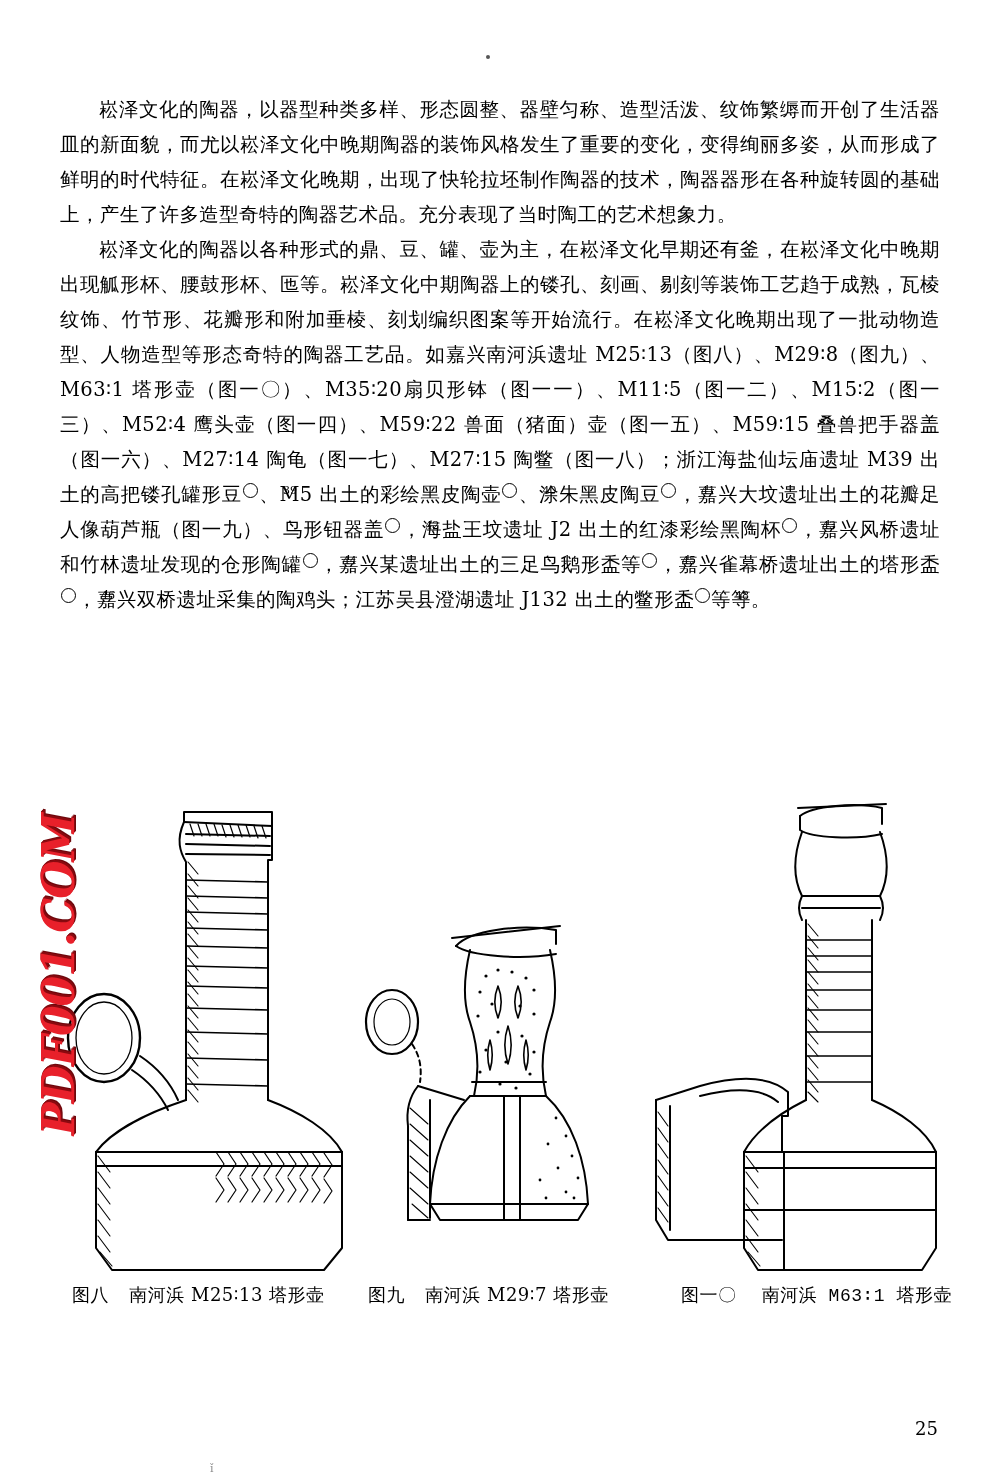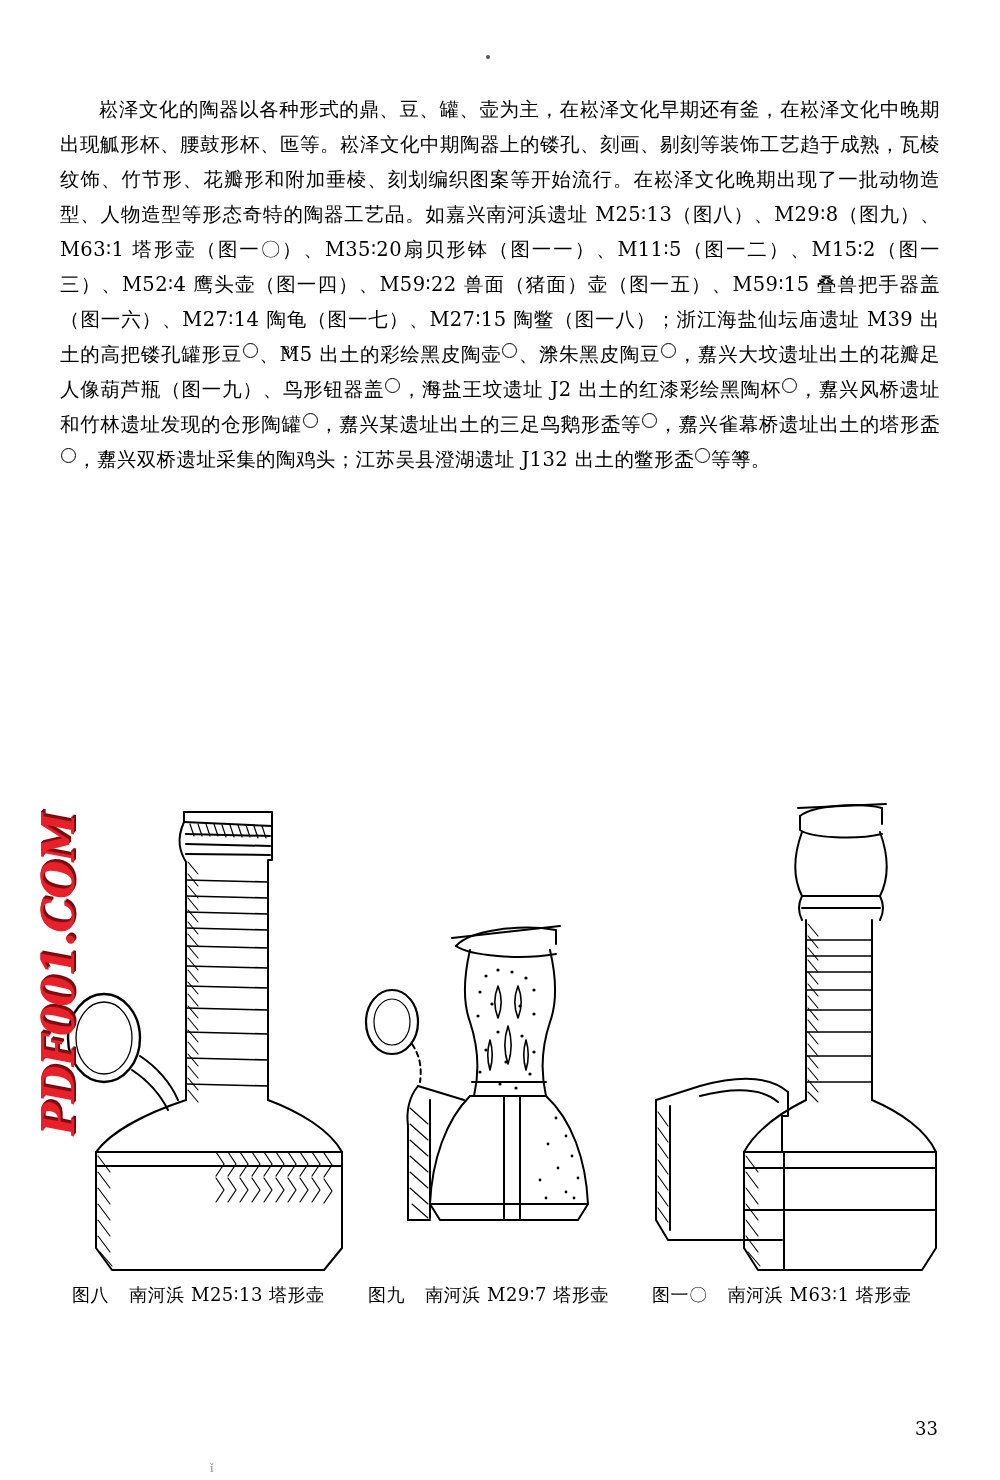--- a/index.html
+++ b/index.html
@@ -102,21 +102,21 @@
     font-size: 18px;
     letter-spacing: 0.5px;
   }
   .cap {
     white-space: nowrap;
     text-align: right;
   }
   .cap .cap-no { margin-right: 14px; }
   .cap1 { position: absolute; left: 72px; }
   .cap2 { position: absolute; left: 368px; }
-  .cap3 { position: absolute; left: 652px; }
+  .cap3 { position: absolute; left: 681px; font-family: Liberation Mono, monospace; }
 
   .page-number {
     position: absolute;
     right: 62px;
     top: 1418px;
     font-size: 18px;
   }
 
   .tick-top {
     position: absolute;
@@ -140,20 +140,23 @@
 
 <div class="page">
 
   <div class="tick-top"></div>
 
   <div class="watermark">
     <span>PDF001.COM</span>
   </div>
 
   <div class="body-text">
+    <p class="para">
+      <span>崧泽文化的陶器，以器型种类多样、形态圆整、器壁匀称、造型活泼、纹饰繁缛而开创了生活器皿的新面貌，而尤以崧泽文化中晚期陶器的装饰风格发生了重要的变化，变得绚丽多姿，从而形成了鲜明的时代特征。在崧泽文化晚期，出现了快轮拉坯制作陶器的技术，陶器器形在各种旋转圆的基础上，产生了许多造型奇特的陶器艺术品。充分表现了当时陶工的艺术想象力。</span>
+    </p>
     <p class="para">
       <span>崧泽文化的陶器以各种形式的鼎、豆、罐、壶为主，在崧泽文化早期还有釜，在崧泽文化中晚期出现觚形杯、腰鼓形杯、匜等。崧泽文化中期陶器上的镂孔、刻画、剔刻等装饰工艺趋于成熟，瓦棱纹饰、竹节形、花瓣形和附加垂棱、刻划编织图案等开始流行。在崧泽文化晚期出现了一批动物造型、人物造型等形态奇特的陶器工艺品。如嘉兴南河浜遗址 M25∶13（图八）、M29∶8（图九）、M63∶1 塔形壶（图一〇）、M35∶20扇贝形钵（图一一）、M11∶5（图一二）、M15∶2（图一三）、M52∶4 鹰头壶（图一四）、M59∶22 兽面（猪面）壶（图一五）、M59∶15 叠兽把手器盖（图一六）、M27∶14 陶龟（图一七）、M27∶15 陶鳖（图一八）；浙江海盐仙坛庙遗址 M39 出土的高把镂孔罐形豆</span><sup class="note">39</sup><span>、M5 出土的彩绘黑皮陶壶</span><sup class="note">40</sup><span>、涂朱黑皮陶豆</span><sup class="note">41</sup><span>，嘉兴大坟遗址出土的花瓣足人像葫芦瓶（图一九）、鸟形钮器盖</span><sup class="note">42</sup><span>，海盐王坟遗址 J2 出土的红漆彩绘黑陶杯</span><sup class="note">43</sup><span>，嘉兴风桥遗址和竹林遗址发现的仓形陶罐</span><sup class="note">44</sup><span>，嘉兴某遗址出土的三足鸟鹅形盉等</span><sup class="note">45</sup><span>，嘉兴雀幕桥遗址出土的塔形盉</span><sup class="note">46</sup><span>，嘉兴双桥遗址采集的陶鸡头；江苏吴县澄湖遗址 J132 出土的鳖形盉</span><sup class="note">48</sup><span>等等。</span>
     </p>
   </div>
 
   <div class="figure-area">
     <svg class="fig-svg" width="1000" height="540" viewBox="0 0 1000 540" xmlns="http://www.w3.org/2000/svg">
       <g fill="none" stroke="#000" stroke-width="2" stroke-linejoin="round" stroke-linecap="round">
 
         <g>
@@ -437,16 +440,16 @@
     <div class="cap cap2">
       <span class="cap-no">图九</span>
       <span>南河浜 M29∶7 塔形壶</span>
     </div>
     <div class="cap cap3">
       <span class="cap-no">图一〇</span>
       <span>南河浜 M63∶1 塔形壶</span>
     </div>
   </div>
 
-  <div class="page-number">33</div>
+  <div class="page-number">25</div>
   <div class="tick-bottom">ǐ</div>
 
 </div>
 
 </body></html>

